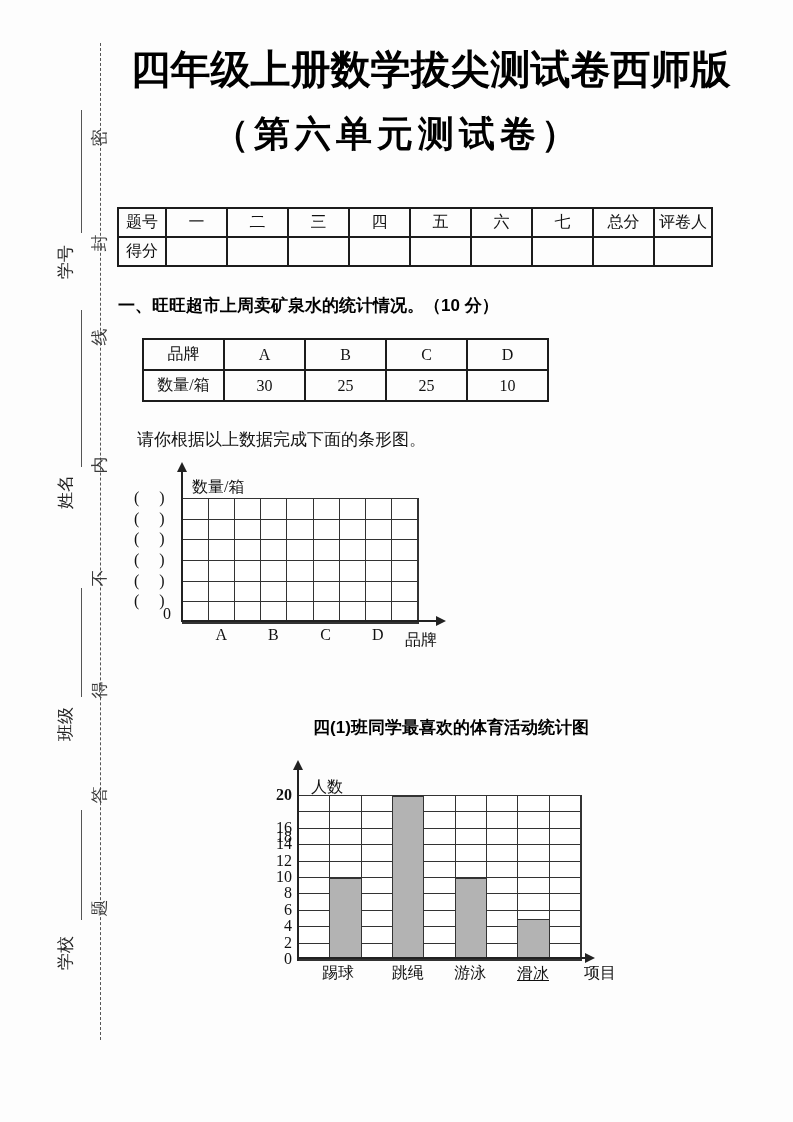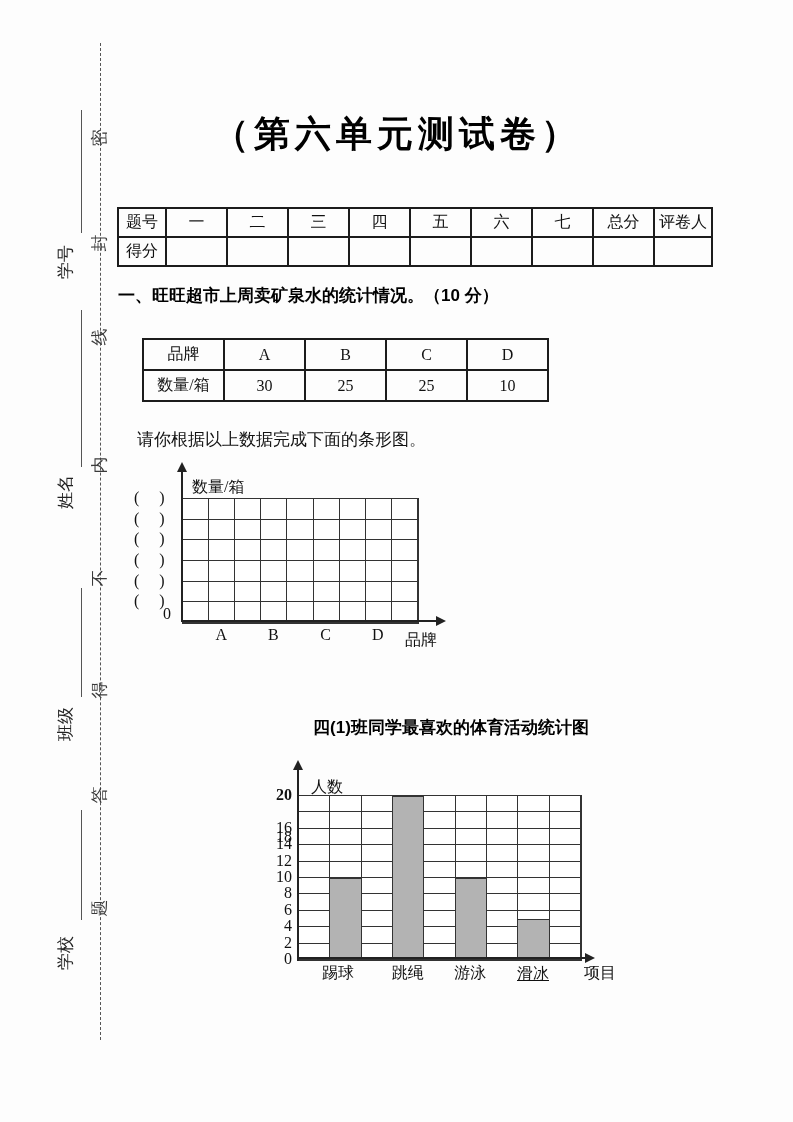--- a/index.html
+++ b/index.html
@@ -72,20 +72,21 @@
 
   <div class="field-line" style="top:110px;height:123px"></div>
   <span class="field-label" style="left:36px;top:251px">学号</span>
   <div class="field-line" style="top:310px;height:157px"></div>
   <span class="field-label" style="left:36px;top:481px">姓名</span>
   <div class="field-line" style="top:588px;height:109px"></div>
   <span class="field-label" style="left:36px;top:713px">班级</span>
   <div class="field-line" style="top:810px;height:110px"></div>
   <span class="field-label" style="left:36px;top:942px">学校</span>
 
+  <div class="title">四年级上册数学拔尖测试卷西师版</div>
   <div class="subtitle">（第六单元测试卷）</div>
 
   <table class="score-table">
     <colgroup>
       <col style="width:48px">
         <col style="width:61px">
         <col style="width:61px">
         <col style="width:61px">
       <col style="width:61px">
         <col style="width:61px">
@@ -116,21 +117,21 @@
       <td></td>
       <td></td>
       <td></td>
       <td></td>
       <td></td>
       <td></td>
     </tr>
   </tbody>
     </table>
 
-  <div class="q-heading" style="left:118px;top:284px">一、旺旺超市上周卖矿泉水的统计情况。（10 分）</div>
+  <div class="q-heading" style="left:118px;top:294px">一、旺旺超市上周卖矿泉水的统计情况。（10 分）</div>
 
   <table class="q1-table">
     <colgroup>
         <col style="width:81px">
         <col style="width:81px">
         <col style="width:81px">
         <col style="width:81px">
         <col style="width:81px">
       </colgroup>
     <tbody>

